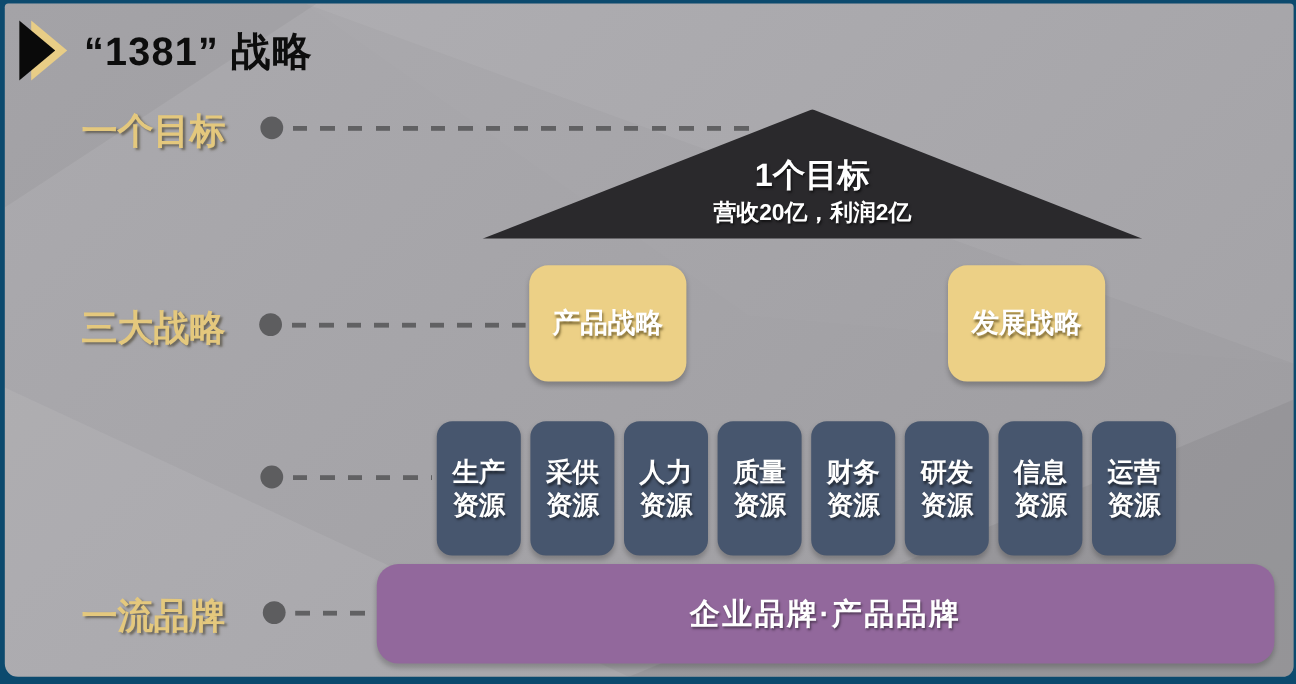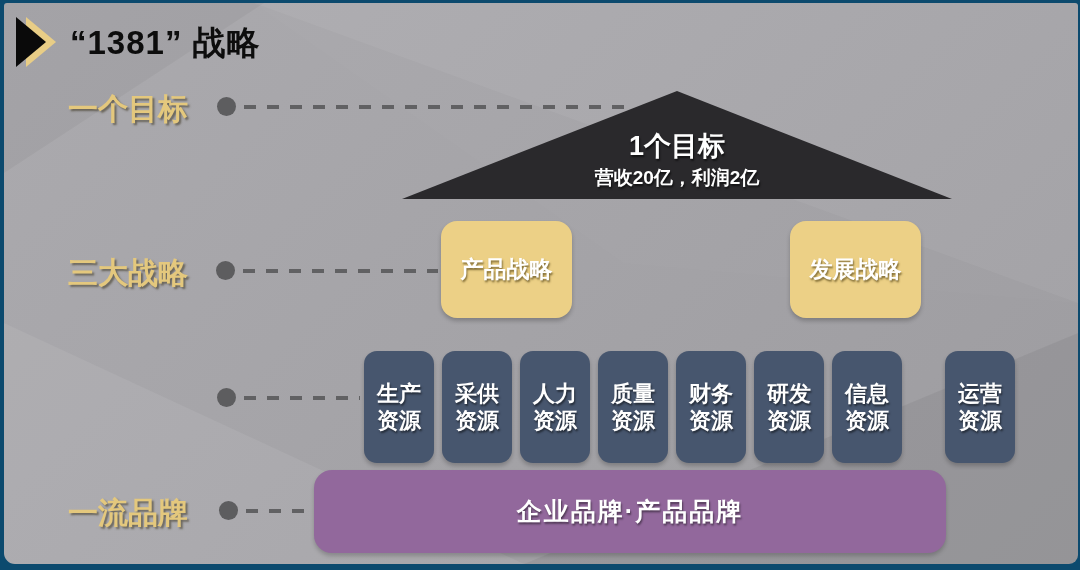--- a/index.html
+++ b/index.html
@@ -44,23 +44,23 @@
         text-shadow:1px 2px 2px rgba(95,78,30,.75);
         box-shadow:0 3px 4px rgba(0,0,0,.22);}
   .sbox-1{left:437px;} .sbox-2{left:606px;} .sbox-3{left:774px;margin-left:12px;}
 
   .rbox{position:absolute;top:348px;width:70px;height:112px;background:#47566e;
         border-radius:13px;display:flex;align-items:center;justify-content:center;
         text-align:center;color:#fff;font-weight:bold;font-size:22px;line-height:27px;
         white-space:pre-line;text-shadow:1px 2px 2px rgba(0,0,0,.5);
         box-shadow:0 3px 4px rgba(0,0,0,.22);}
   .rbox-1{left:360px;} .rbox-2{left:438px;} .rbox-3{left:516px;} .rbox-4{left:594px;}
-  .rbox-5{left:672px;} .rbox-6{left:750px;} .rbox-7{left:828px;} .rbox-8{left:906px;margin-left:35px;}
+  .rbox-5{left:672px;} .rbox-6{left:750px;} .rbox-7{left:828px;} .rbox-8{left:906px;}
 
-  .brand{position:absolute;left:310px;top:467px;width:632px;height:83px;background:#92689c;
+  .brand{position:absolute;left:310px;top:467px;width:748px;height:83px;background:#92689c;
          border-radius:18px;display:flex;align-items:center;justify-content:center;
          color:#fff;font-weight:bold;font-size:25px;letter-spacing:2px;
          text-shadow:1px 2px 2px rgba(0,0,0,.45);
          box-shadow:0 3px 4px rgba(0,0,0,.2);}
 </style>
 </head>
 <body>
 
 <div class="stage">
   <div class="slide">

